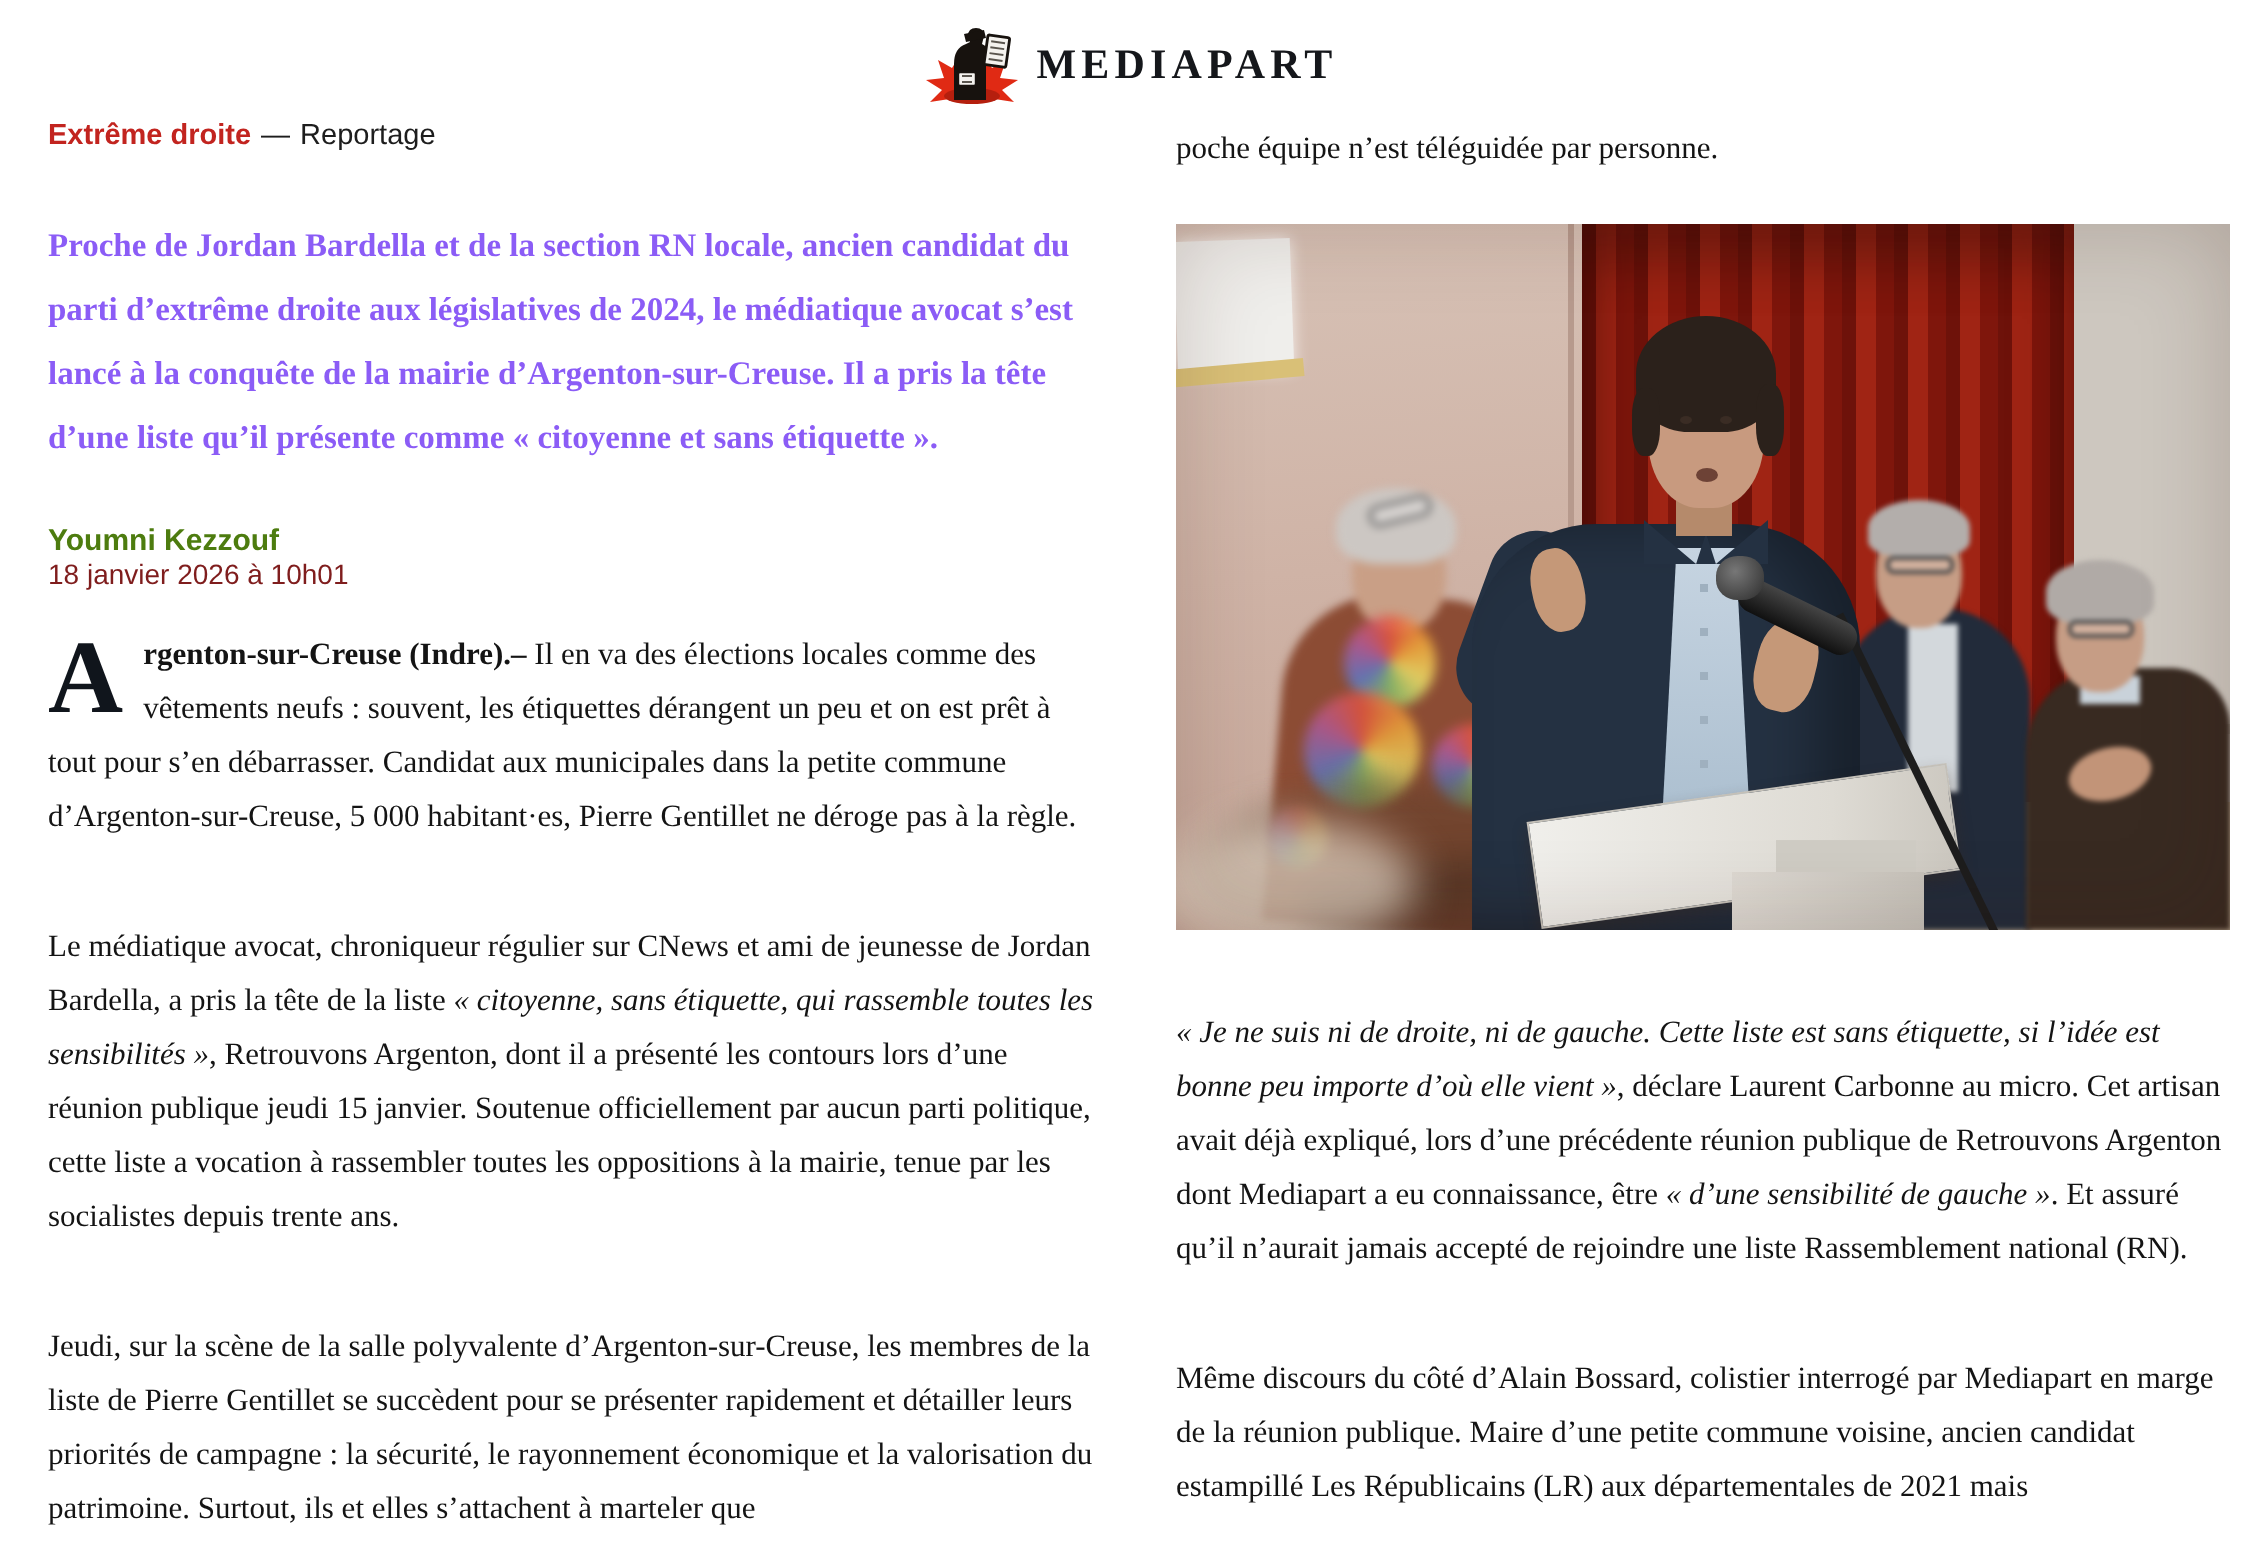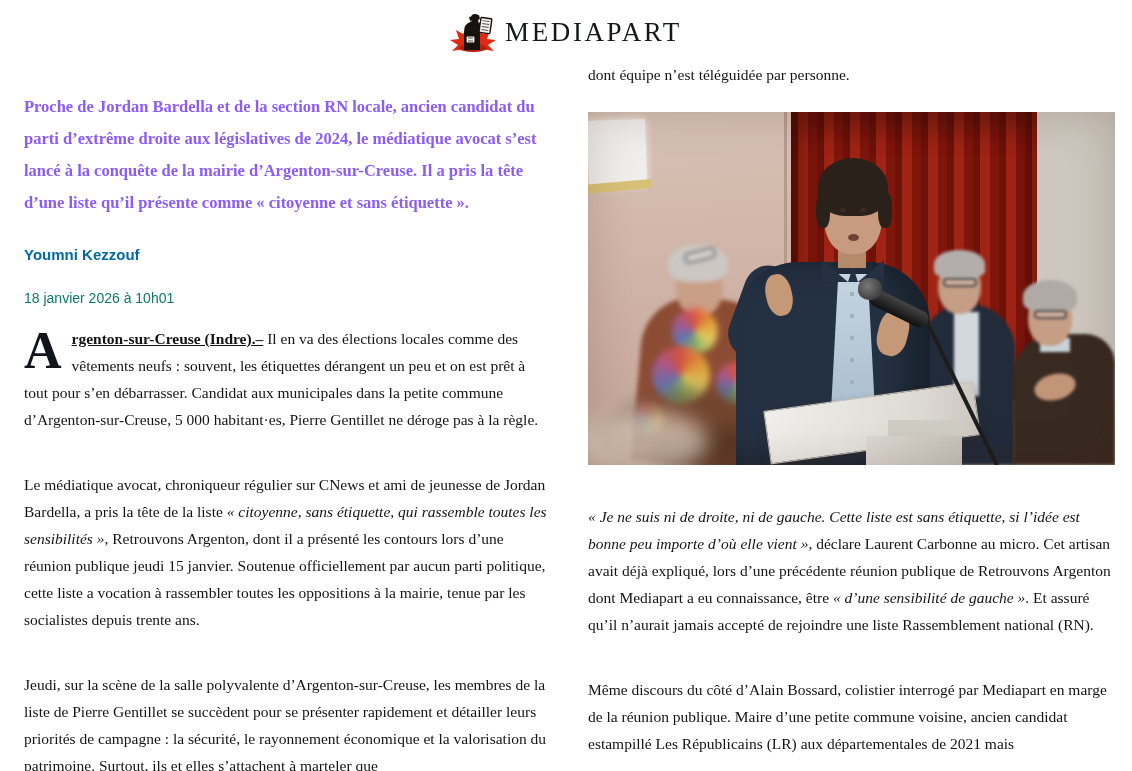--- a/index.html
+++ b/index.html
@@ -7,44 +7,44 @@
   body {
     width:1132px; height:771px; background:#ffffff; overflow:hidden; position:relative;
     font-family:"Liberation Sans", sans-serif; color:#161616;
     -webkit-font-smoothing:antialiased;
   }
 
   
   .site-header { position:absolute; top:10px; left:0; width:100%; height:44px;
     display:flex; justify-content:center; align-items:center; gap:9px; }
   .logo-mark { width:46px; height:40px; display:block; }
-  .wordmark { font-family:"Liberation Serif", serif; font-weight:400; font-size:27px;
+  .wordmark { font-family:"Liberation Serif", serif; font-weight:700; font-size:21px;
     letter-spacing:2.6px; text-transform:uppercase; color:#15171b; }
 
   
   .col-left  { position:absolute; left:24px;  top:60px; width:527px; height:711px; overflow:hidden; }
   .col-right { position:absolute; left:588px; top:48px; width:530px; height:723px; overflow:hidden; }
 
   .kicker { font-size:14.5px; font-weight:700; color:#1d1d1d; }
   .kicker .cat { color:#c2241f; cursor:pointer; }
   .kicker .sep { font-weight:400; margin:0 5px; color:#1d1d1d; }
   .kicker .typ { font-weight:400; color:#1d1d1d; }
 
   .title { margin-top:23px; font-family:"Liberation Serif", serif; font-weight:700;
     font-size:21.5px; line-height:29px; color:#10151c; letter-spacing:-0.2px; }
 
   .chapo { margin-top:31px; font-family:"Liberation Serif", serif; font-weight:700;
     font-size:16.5px; line-height:32px; color:#8b5cf6; }
 
-  .author { margin-top:27px; font-size:15px; font-weight:700; color:#0369a1; cursor:pointer; }
-  .pubdate { margin-top:27px; font-size:14px; color:#0f766e; }
+  .author { margin-top:27px; font-size:15px; font-weight:700; color:#4d7c0f; cursor:pointer; }
+  .pubdate { font-size:14px; color:#7f1d1d; }
 
   .para { font-family:"Liberation Serif", serif; font-size:15.5px; line-height:27px;
     color:#141414; margin-top:38px; }
-  .para .bold { font-weight:700;text-decoration:underline; }
+  .para .bold { font-weight:700; }
   .para .it   { font-style:italic; }
   .para.first { margin-top:19px; }
   .dropcap { float:left; font-family:"Liberation Serif", serif; font-weight:700;
     font-size:52px; line-height:42px; padding:5px 10px 0 0; color:#10151c; }
 
   .lead-right { margin-top:13px; }
 
   
   figure.photo { margin:24px 0 0 0; position:relative; width:527px; height:353px;
     overflow:hidden; background:linear-gradient(175deg,#d7c2b6 0%,#cfb3a6 45%,#c2a294 100%); cursor:pointer; }
@@ -151,41 +151,44 @@
       <line x1="32" y1="18" x2="39" y2="18"></line>
     </g>
     <rect x="16" y="24" width="9" height="7" rx="1" fill="#f4f2ee" stroke="#17120e" stroke-width="1.2"></rect>
     <line x1="18" y1="26" x2="23" y2="26" stroke="#5a554e" stroke-width="1"></line>
     <line x1="18" y1="29" x2="23" y2="29" stroke="#5a554e" stroke-width="1"></line>
   </svg>
   <div class="wordmark">Mediapart</div>
 </header>
 
 <section class="col-left">
+  <div class="kicker">
+    <span class="cat">Extrême droite</span><span class="sep">—</span><span class="typ">Reportage</span>
+  </div>
 
 
   <p class="chapo">Proche de Jordan Bardella et de la section RN locale, ancien candidat du parti d’extrême droite aux législatives de 2024, le médiatique avocat s’est lancé à la conquête de la mairie d’Argenton-sur-Creuse. Il a pris la tête d’une liste qu’il présente comme « citoyenne et sans étiquette ».</p>
 
   <div class="author">Youmni Kezzouf</div>
 
   <div class="pubdate">18 janvier 2026 à 10h01</div>
 
   <p class="para first">
     <span class="dropcap">A</span><span class="bold">rgenton-sur-Creuse (Indre).–</span><span> Il en va des élections locales comme des vêtements neufs : souvent, les étiquettes dérangent un peu et on est prêt à tout pour s’en débarrasser. Candidat aux municipales dans la petite commune d’Argenton-sur-Creuse, 5 000 habitant·es, Pierre Gentillet ne déroge pas à la règle.</span>
   </p>
 
   <p class="para">
     <span>Le médiatique avocat, chroniqueur régulier sur CNews et ami de jeunesse de Jordan Bardella, a pris la tête de la liste </span><span class="it">« citoyenne, sans étiquette, qui rassemble toutes les sensibilités »</span><span>, Retrouvons Argenton, dont il a présenté les contours lors d’une réunion publique jeudi 15 janvier. Soutenue officiellement par aucun parti politique, cette liste a vocation à rassembler toutes les oppositions à la mairie, tenue par les socialistes depuis trente ans.</span>
   </p>
 
   <p class="para">Jeudi, sur la scène de la salle polyvalente d’Argenton-sur-Creuse, les membres de la liste de Pierre Gentillet se succèdent pour se présenter rapidement et détailler leurs priorités de campagne : la sécurité, le rayonnement économique et la valorisation du patrimoine. Surtout, ils et elles s’attachent à marteler que</p>
 </section>
 
 <section class="col-right">
-  <p class="para lead-right">dont équipe n’est téléguidée par personne.</p>
+  <p class="para lead-right">poche équipe n’est téléguidée par personne.</p>
 
   <figure class="photo">
     <div class="ph-screen"></div>
     <div class="ph-strip"></div>
     <div class="ph-doorline"></div>
     <div class="ph-curtain"></div>
     <div class="ph-rightwall"></div>
     <div class="ph-wallline"></div>
     <div class="ph-floor"></div>
 

